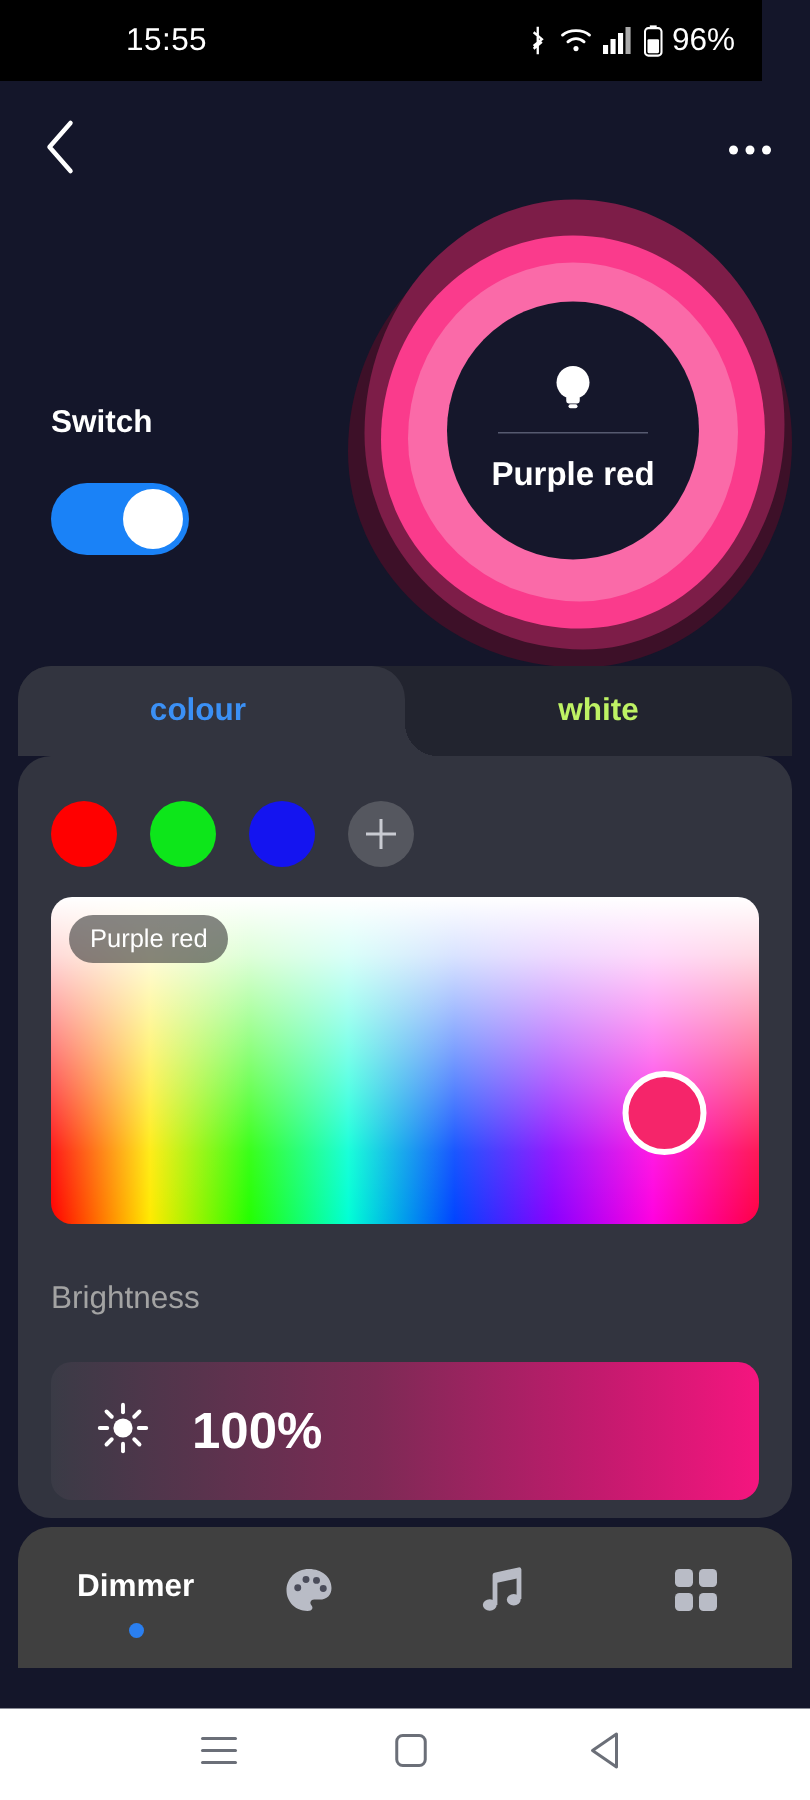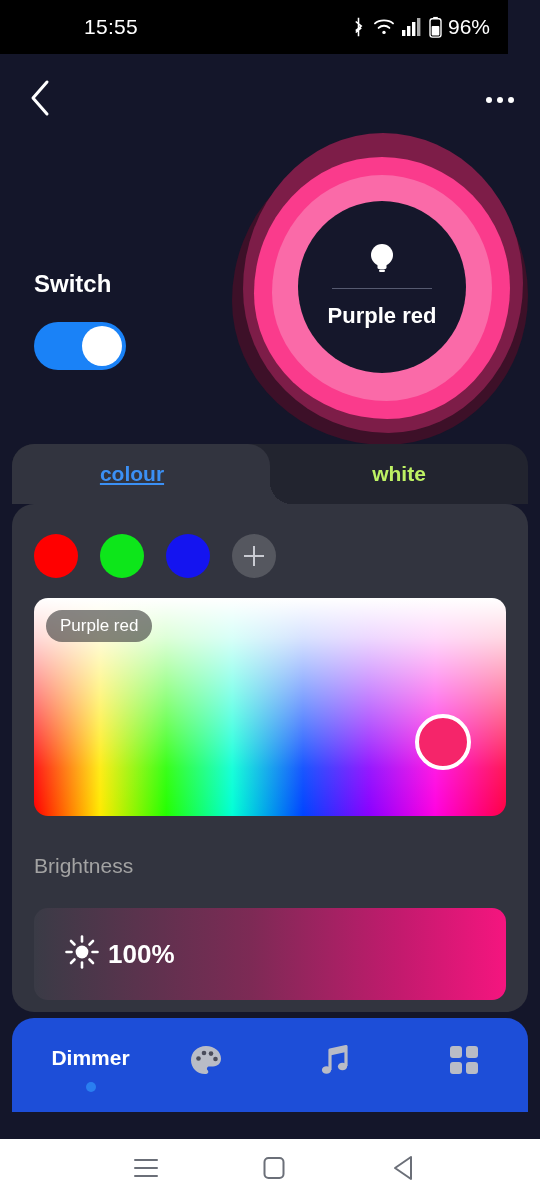--- a/index.html
+++ b/index.html
@@ -51,21 +51,21 @@
   
   .device-title {
     position: absolute; left: 34px; top: 166px;
     font-size: 35px; color: #fff; font-weight: 400;
     letter-spacing: .2px; white-space: nowrap;
   }
 
   
   .switch-label {
     position: absolute; left: 34px; top: 270px;
-    font-size: 24px; color: #fff; font-weight: bold; text-align: center;
+    font-size: 21px; color: #fff; font-weight: bold; text-align: center;
   }
   .toggle {
     position: absolute; left: 34px; top: 322px;
     width: 92px; height: 48px; border-radius: 24px;
     background: #1a82f7;
   }
   .toggle-knob {
     position: absolute; right: 4px; top: 4px;
     width: 40px; height: 40px; border-radius: 50%;
     background: #fff;
@@ -113,21 +113,21 @@
   .tab-active-bg::after {
     content: ""; position: absolute; right: -22px; bottom: 0;
     width: 22px; height: 22px; background: #32343f;
     -webkit-mask-image: radial-gradient(circle 22px at 22px 0, transparent 0 22px, #000 22px);
             mask-image: radial-gradient(circle 22px at 22px 0, transparent 0 22px, #000 22px);
   }
   .tab-label {
     position: absolute; top: 0; height: 60px; line-height: 60px;
     font-size: 21px; font-weight: bold; text-align: center;
   }
-  .tab-colour { left: 12px; width: 240px; color: #3b90f5; text-decoration: underline; }
+  .tab-colour { left: 12px; width: 240px; color: #3b90f5; }
   .tab-white  { left: 270px; width: 258px; color: #bef264; }
 
   
   .panel {
     position: absolute; left: 12px; top: 504px; width: 516px; height: 508px;
     background: #32343f; border-radius: 22px 22px 22px 22px;
   }
 
   
   .swatches { position: absolute; left: 22px; top: 30px; display: flex; gap: 22px; }
@@ -171,27 +171,27 @@
     font-size: 21px; color: #a3a3a3;
   }
   .brightness-slider {
     position: absolute; left: 22px; top: 404px; width: 472px; height: 92px;
     border-radius: 14px;
     background: linear-gradient(to right, #3a3b46 0%, #7d2a55 46%, #c41a6e 78%, #f5157f 100%);
     display: flex; align-items: center;
   }
   .sun-icon { margin-left: 30px; }
   .brightness-value {
-    margin-left: 8px; font-size: 26px; font-weight: bold; color: #fff;
+    margin-left: 28px; font-size: 34px; font-weight: bold; color: #fff;
   }
 
   
   .bottomnav {
     position: absolute; left: 12px; top: 1018px; width: 516px; height: 94px;
-    background: #1d4ed8; border-radius: 22px 22px 0 0;
+    background: #404040; border-radius: 22px 22px 0 0;
   }
   .nav-item {
     position: absolute; top: 26px; width: 129px; height: 70px;
     display: flex; flex-direction: column; align-items: center; justify-content: flex-start;
   }
   .nav-1 { left: 14px; }
   .nav-2 { left: 129px; }
   .nav-3 { left: 258px; }
   .nav-4 { left: 387px; }
   .nav-label { font-size: 21px; font-weight: bold; color: #fff; line-height: 28px; }

